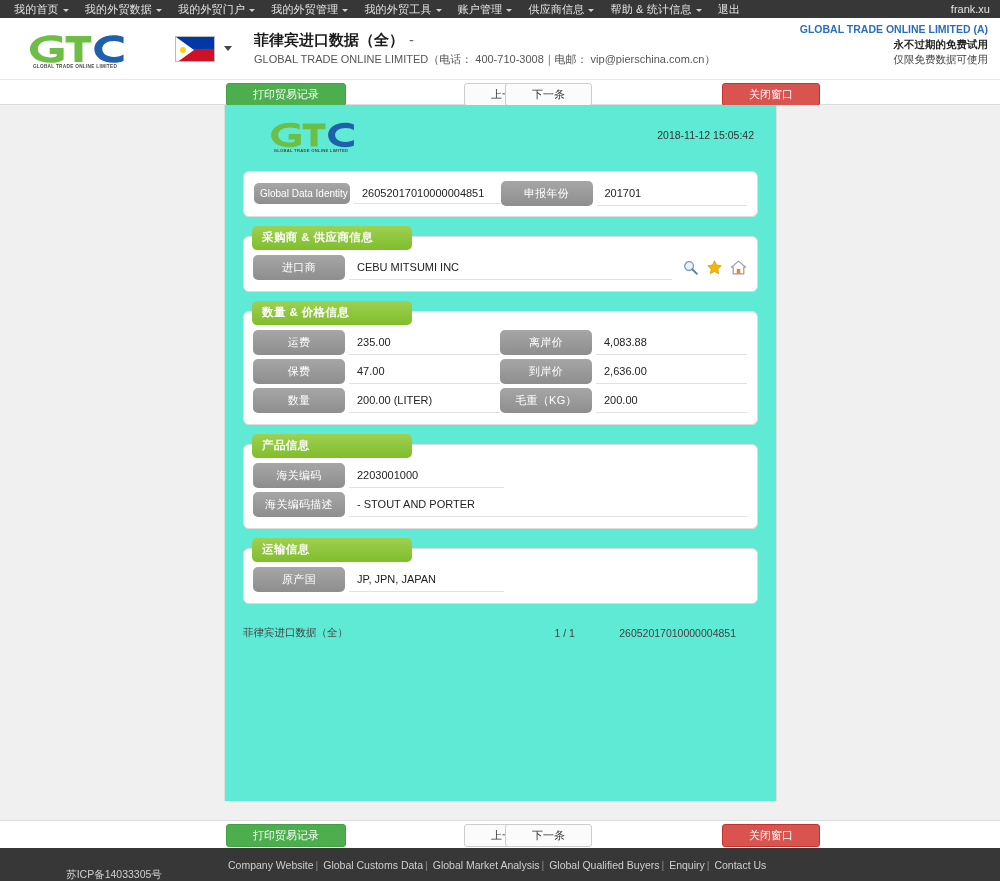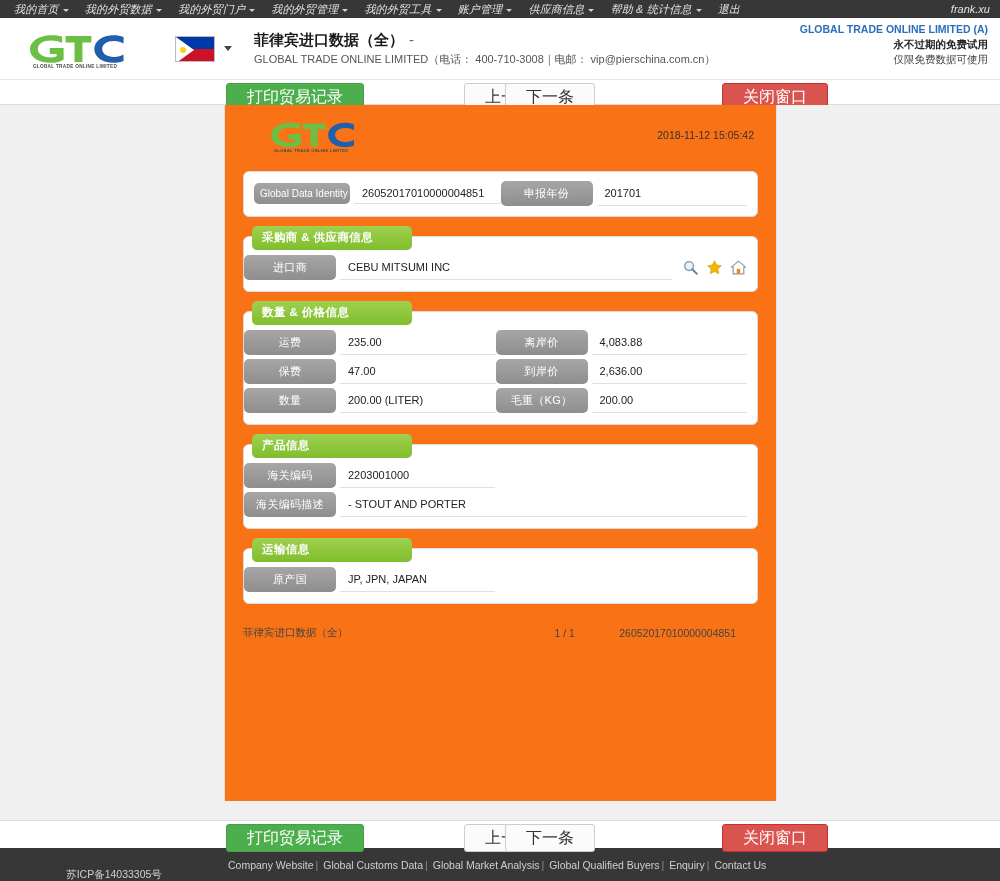--- a/index.html
+++ b/index.html
@@ -11,21 +11,20 @@
   }
 
   
   .topnav {
     height: 18px;
     background: #373737;
     display: flex;
     align-items: center;
     padding: 8px 6px;
     position: relative;
-    font-style: italic;
   }
   .topnav-item {
     color: #e3e3e3;
     font-size: 11px;
     padding: 0 8px;
     line-height: 18px;
     white-space: nowrap;
     letter-spacing: .2px;
   }
   .topnav-item .caret {
@@ -122,24 +121,24 @@
   .toolbar {
     height: 25px;
     background: #fff;
     border-bottom: 1px solid #dcdcdc;
     position: relative;
   }
   .toolbar.bottom { border-bottom: none; border-top: 1px solid #dcdcdc; height: 28px; }
 
   .btn {
     position: absolute;
-    font-size: 16px;
+    font-size: 11px;
     border-radius: 3px;
     line-height: 1;
-    padding: 5px 20px;
+    padding: 5px 26px;
     cursor: pointer;
     border: 1px solid transparent;
     white-space: nowrap;
   }
   .btn-green { background: #4cae4c; border-color: #43a043; color: #fff; left: 226px; top: 3px; }
   .btn-red   { background: #d9534f; border-color: #c9302c; color: #fff; left: 722px; top: 3px; }
   .btn-gray  { background: #fbfbfb; border-color: #cdcdcd; color: #333; top: 3px; }
   .btn-prev  { left: 464px; }
   .btn-next  { left: 505px; }
 
@@ -148,42 +147,42 @@
     background: #f0f0f0;
     height: 715px;
     position: relative;
   }
   .doc {
     position: absolute;
     left: 224px;
     top: 0;
     width: 553px;
     height: 696px;
-    background: #f97316;
+    background: #5eead4;
     border-left: 1px solid #dfdfdf;
     border-right: 1px solid #dfdfdf;
   }
   .doc-head {
     display: flex;
     align-items: center;
     justify-content: space-between;
     padding: 12px 22px 8px 40px;
   }
   .doc-timestamp { font-size: 10.5px; color: #333; }
 
   
   .panel {
     margin: 8px 18px 0 18px;
     border: 1px solid #dcdcdc;
     border-radius: 6px;
     position: relative;
     background: #fff;
   }
   .panel.plain { margin-top: 10px; padding: 9px 10px; }
-  .panel.titled { margin-top: 19px; padding: 18px 10px 10px 0; }
+  .panel.titled { margin-top: 19px; padding: 18px 10px 10px 9px; }
 
   .panel-title {
     position: absolute;
     top: -11px;
     left: 8px;
     background: #8cc63e;
     background: linear-gradient(#9fd04f, #7fbe2d);
     color: #fff;
     font-size: 11.5px;
     font-weight: bold;

